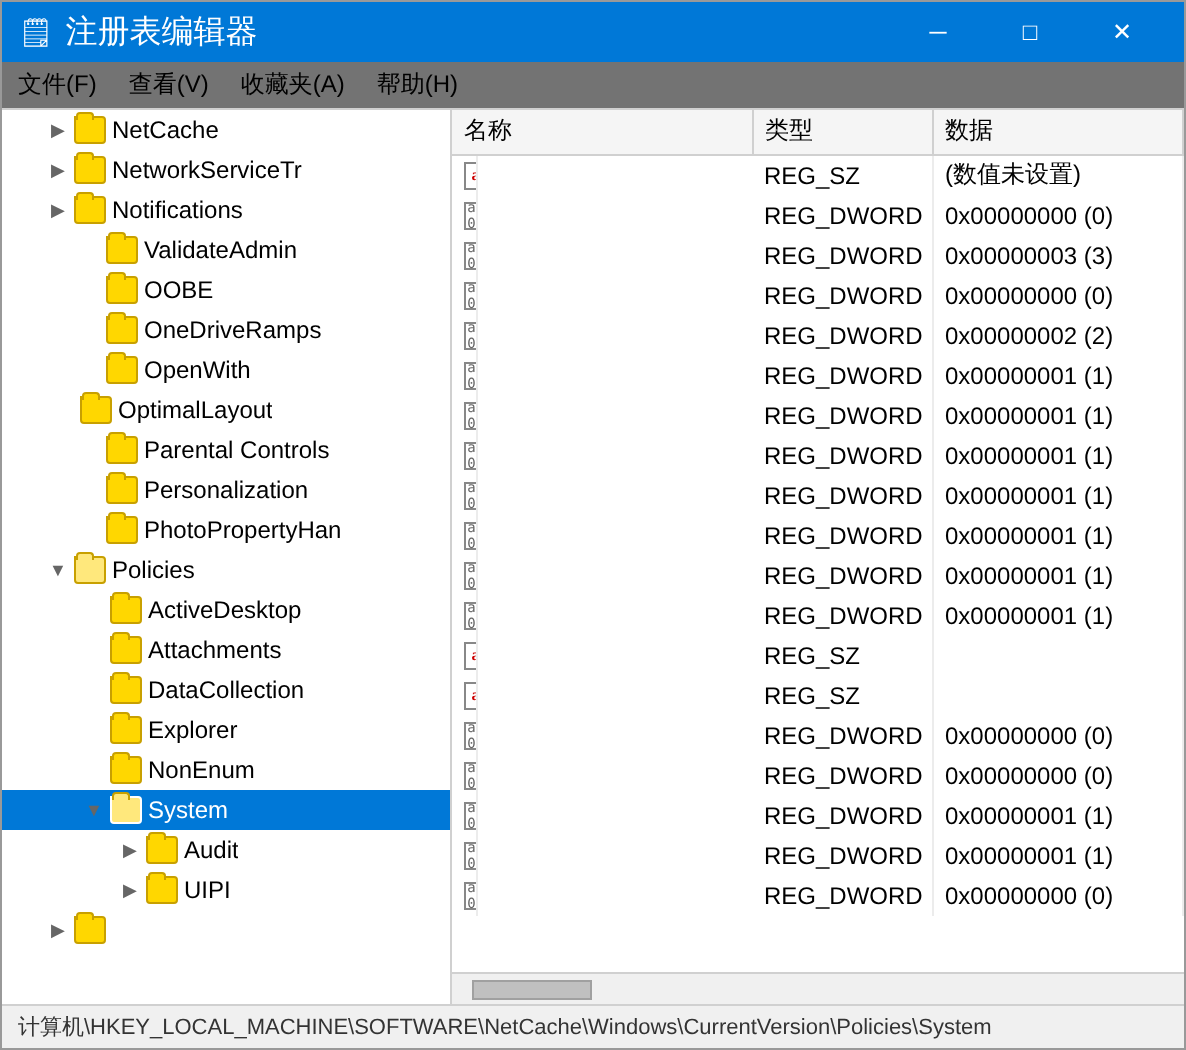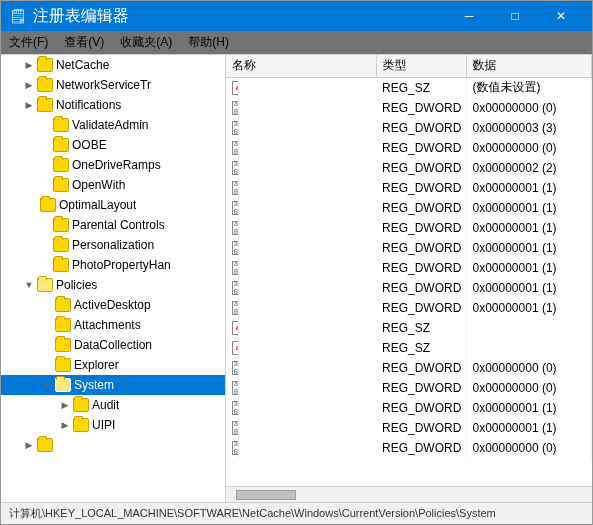--- a/index.html
+++ b/index.html
@@ -368,20 +368,25 @@
         <div class="folder-icon"></div>
         <span class="tree-label">DataCollection</span>
       </div>
 
       <div class="tree-item" style="padding-left:38px">
         <div class="tree-expand" style="visibility:hidden">▶</div>
         <div class="folder-icon"></div>
         <span class="tree-label">Explorer</span>
       </div>
 
+      <div class="tree-item" style="padding-left:38px">
+        <div class="tree-expand" style="visibility:hidden">▶</div>
+        <div class="folder-icon"></div>
+        <span class="tree-label">NonEnum</span>
+      </div>
 
       <div class="tree-item selected" style="padding-left:38px">
         <div class="tree-expand">▼</div>
         <div class="folder-icon-open" style="border-color:#fff"></div>
         <span class="tree-label">System</span>
       </div>
 
       <div class="tree-item" style="padding-left:56px">
         <div class="tree-expand">▶</div>
         <div class="folder-icon"></div>

